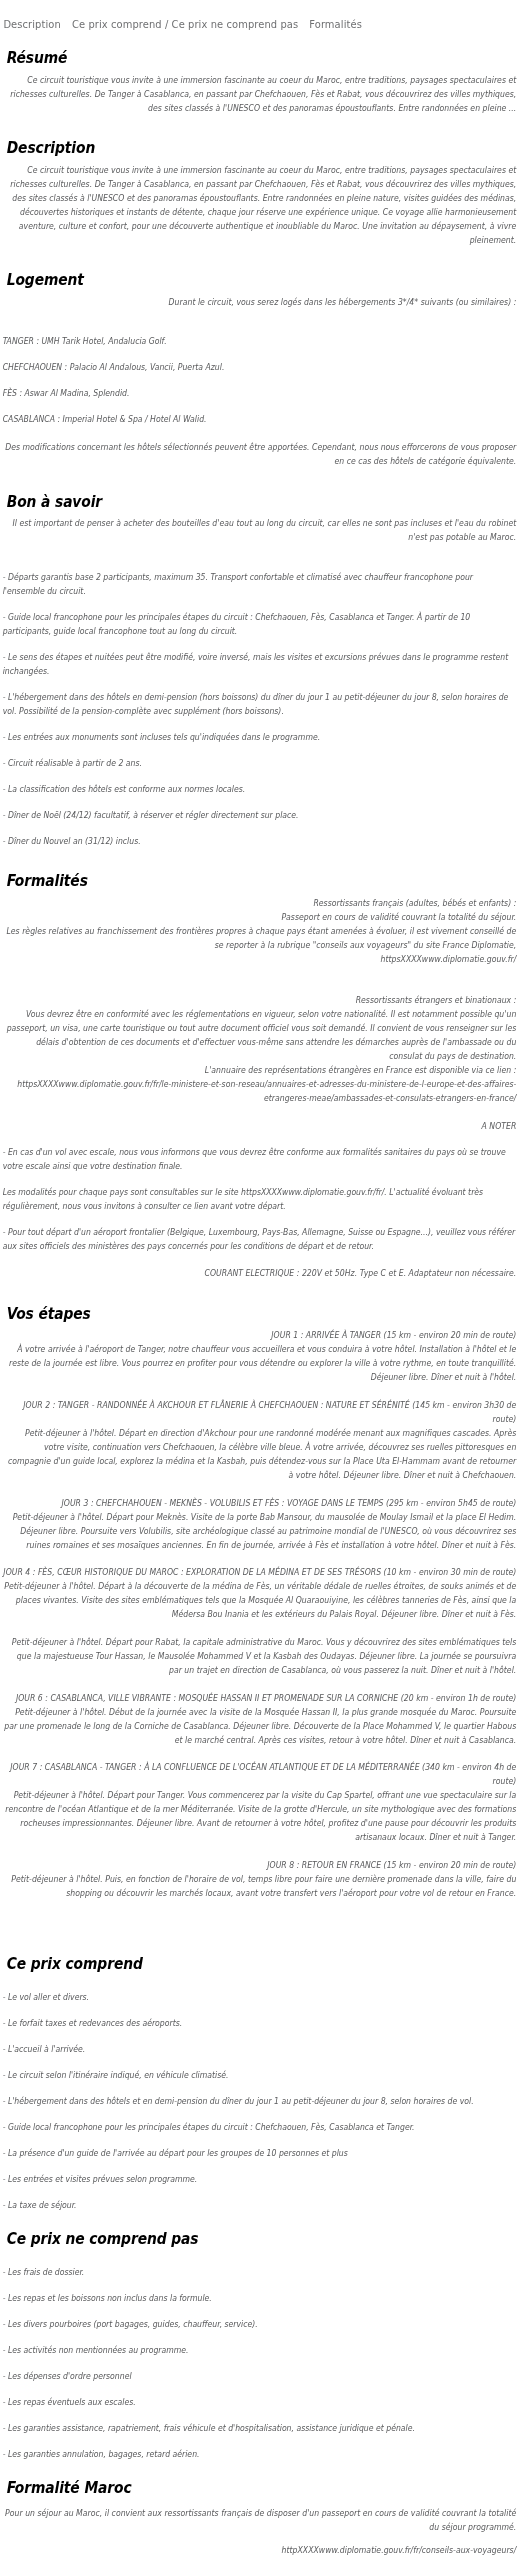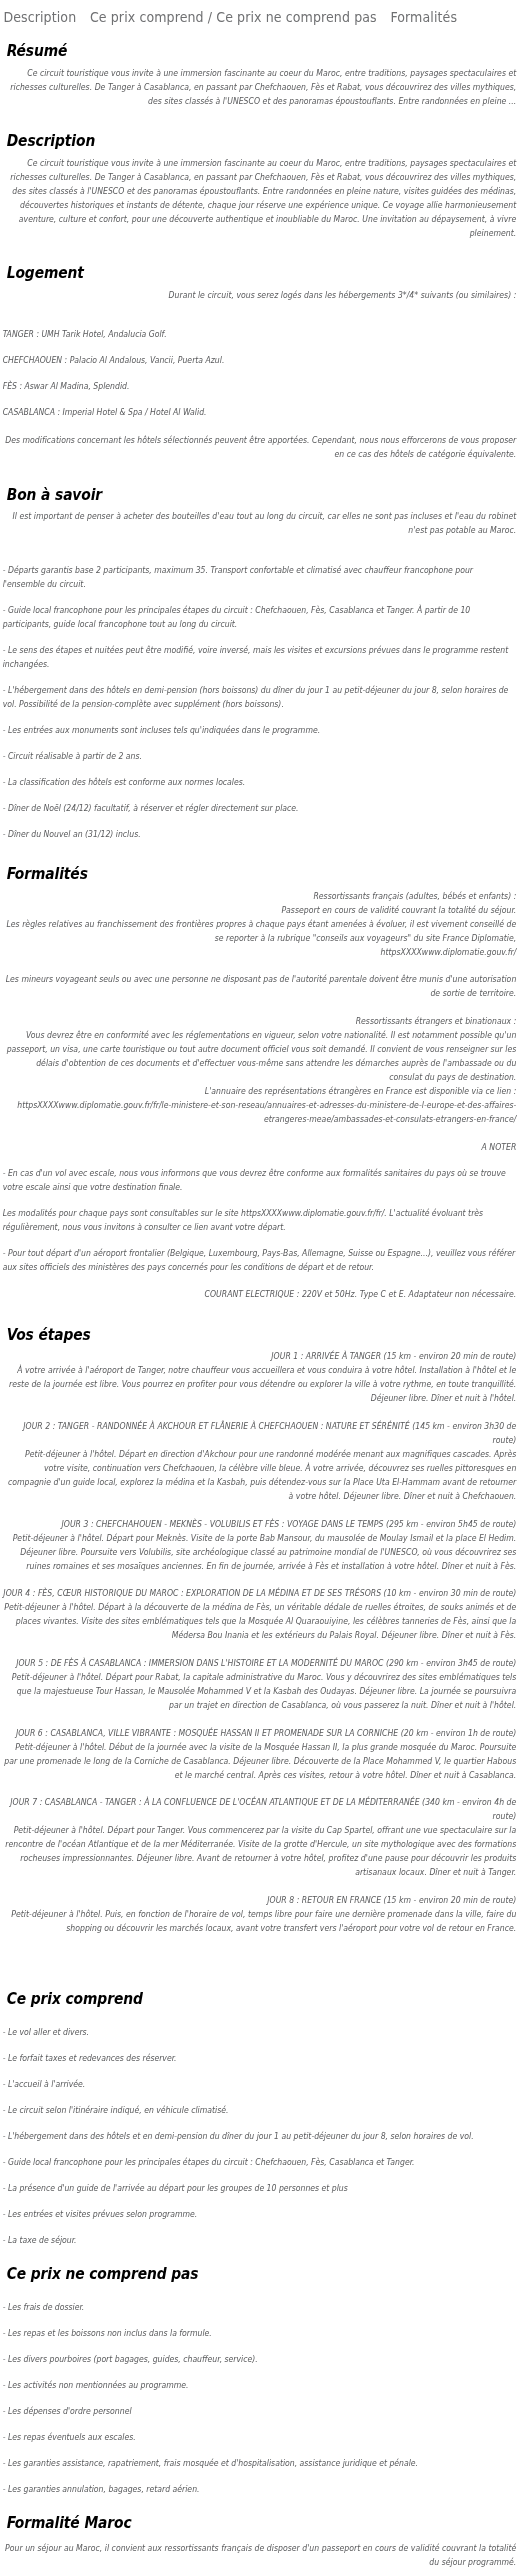--- a/index.html
+++ b/index.html
@@ -16,26 +16,26 @@
   }
   .page {
     width: 519px;
     box-sizing: border-box;
     padding: 4.1px 2.7px 16.4px 2.7px;
     background: #ffffff;
   }
 
   
   .crumb {
-    font-size: 14px;
+    font-size: 11px;
     font-style: normal;
     color: #6f7072;
     letter-spacing: 0.1px;
     line-height: 13.7px;
-    margin: 7px 0 0 0;
+    margin: 14px 0 0 0;
     padding: 0 0 0 0.7px;
     white-space: nowrap;
   }
   .crumb .sep { padding: 0 0.7px; }
 
   
   h2.sec {
     font-size: 15.4px;
     font-weight: 700;
     font-style: italic;
@@ -145,21 +145,20 @@
   <div class="gap-l"></div>
 
   <section class="section">
     <h2 class="sec">Formalités</h2>
     <div class="hdr-gap"></div>
     <p class="body">Ressortissants français (adultes, bébés et enfants) :</p>
     <p class="body">Passeport en cours de validité couvrant la totalité du séjour.</p>
     <p class="body">Les règles relatives au franchissement des frontières propres à chaque pays étant amenées à évoluer, il est vivement conseillé de se reporter à la rubrique "conseils aux voyageurs" du site France Diplomatie,</p>
     <p class="body">httpsXXXXwww.diplomatie.gouv.fr/</p>
     <div class="gap-m"></div>
-    <p class="body">Les mineurs voyageant seuls ou avec une personne ne disposant pas de l'autorité parentale doivent être munis d'une autorisation de sortie de territoire.</p>
     <div class="gap-m"></div>
     <p class="body">Ressortissants étrangers et binationaux :</p>
     <p class="body">Vous devrez être en conformité avec les réglementations en vigueur, selon votre nationalité. Il est notamment possible qu'un passeport, un visa, une carte touristique ou tout autre document officiel vous soit demandé. Il convient de vous renseigner sur les délais d'obtention de ces documents et d'effectuer vous-même sans attendre les démarches auprès de l'ambassade ou du consulat du pays de destination.</p>
     <p class="body">L'annuaire des représentations étrangères en France est disponible via ce lien :</p>
     <p class="body">httpsXXXXwww.diplomatie.gouv.fr/fr/le-ministere-et-son-reseau/annuaires-et-adresses-du-ministere-de-l-europe-et-des-affaires-etrangeres-meae/ambassades-et-consulats-etrangers-en-france/</p>
     <div class="gap-m"></div>
     <p class="body">A NOTER</p>
     <div class="list">
       <div>- En cas d'un vol avec escale, nous vous informons que vous devrez être conforme aux formalités sanitaires du pays où se trouve votre escale ainsi que votre destination finale.</div>
       <div>Les modalités pour chaque pays sont consultables sur le site httpsXXXXwww.diplomatie.gouv.fr/fr/. L'actualité évoluant très régulièrement, nous vous invitons à consulter ce lien avant votre départ.</div>
@@ -193,21 +192,20 @@
     </div>
     <div class="gap-m"></div>
 
     <div>
       <p class="body">JOUR 4 : FÈS, CŒUR HISTORIQUE DU MAROC : EXPLORATION DE LA MÉDINA ET DE SES TRÉSORS (10 km - environ 30 min de route)</p>
       <p class="body">Petit-déjeuner à l'hôtel. Départ à la découverte de la médina de Fès, un véritable dédale de ruelles étroites, de souks animés et de places vivantes. Visite des sites emblématiques tels que la Mosquée Al Quaraouiyine, les célèbres tanneries de Fès, ainsi que la Médersa Bou Inania et les extérieurs du Palais Royal. Déjeuner libre. Dîner et nuit à Fès.</p>
     </div>
     <div class="gap-m"></div>
 
     <div>
-      <p class="body">JOUR 5 : DE FÈS À CASABLANCA : IMMERSION DANS L'HISTOIRE ET LA MODERNITÉ DU MAROC (290 km - environ 3h45 de route)</p>
       <p class="body">Petit-déjeuner à l'hôtel. Départ pour Rabat, la capitale administrative du Maroc. Vous y découvrirez des sites emblématiques tels que la majestueuse Tour Hassan, le Mausolée Mohammed V et la Kasbah des Oudayas. Déjeuner libre. La journée se poursuivra par un trajet en direction de Casablanca, où vous passerez la nuit. Dîner et nuit à l'hôtel.</p>
     </div>
     <div class="gap-m"></div>
 
     <div>
       <p class="body">JOUR 6 : CASABLANCA, VILLE VIBRANTE : MOSQUÉE HASSAN II ET PROMENADE SUR LA CORNICHE (20 km - environ 1h de route)</p>
       <p class="body">Petit-déjeuner à l'hôtel. Début de la journée avec la visite de la Mosquée Hassan II, la plus grande mosquée du Maroc. Poursuite par une promenade le long de la Corniche de Casablanca. Déjeuner libre. Découverte de la Place Mohammed V, le quartier Habous et le marché central. Après ces visites, retour à votre hôtel. Dîner et nuit à Casablanca.</p>
     </div>
     <div class="gap-m"></div>
 
@@ -223,21 +221,21 @@
     </div>
   </section>
 
   <div class="gap-xxl"></div>
 
   <section class="section">
     <h2 class="sec">Ce prix comprend</h2>
     <div class="hdr-gap"></div>
     <div class="list">
       <div>- Le vol aller et divers.</div>
-      <div>- Le forfait taxes et redevances des réserver.</div>
+      <div>- Le forfait taxes et redevances des aéroports.</div>
       <div>- L'accueil à l'arrivée.</div>
       <div>- Le circuit selon l'itinéraire indiqué, en véhicule climatisé.</div>
       <div>- L'hébergement dans des hôtels et en demi-pension du dîner du jour 1 au petit-déjeuner du jour 8, selon horaires de vol.</div>
       <div>- Guide local francophone pour les principales étapes du circuit : Chefchaouen, Fès, Casablanca et Tanger.</div>
       <div>- La présence d'un guide de l'arrivée au départ pour les groupes de 10 personnes et plus</div>
       <div>- Les entrées et visites prévues selon programme.</div>
       <div>- La taxe de séjour.</div>
     </div>
   </section>
 
@@ -246,21 +244,21 @@
   <section class="section">
     <h2 class="sec">Ce prix ne comprend pas</h2>
     <div class="hdr-gap"></div>
     <div class="list">
       <div>- Les frais de dossier.</div>
       <div>- Les repas et les boissons non inclus dans la formule.</div>
       <div>- Les divers pourboires (port bagages, guides, chauffeur, service).</div>
       <div>- Les activités non mentionnées au programme.</div>
       <div>- Les dépenses d'ordre personnel</div>
       <div>- Les repas éventuels aux escales.</div>
-      <div>- Les garanties assistance, rapatriement, frais mosquée et d'hospitalisation, assistance juridique et pénale.</div>
+      <div>- Les garanties assistance, rapatriement, frais véhicule et d'hospitalisation, assistance juridique et pénale.</div>
       <div>- Les garanties annulation, bagages, retard aérien.</div>
     </div>
   </section>
 
   <div class="gap-m"></div>
 
   <section class="section">
     <h2 class="sec">Formalité Maroc</h2>
     <div class="gap-xs"></div>
     <p class="body">Pour un séjour au Maroc, il convient aux ressortissants français de disposer d'un passeport en cours de validité couvrant la totalité du séjour programmé.</p>

